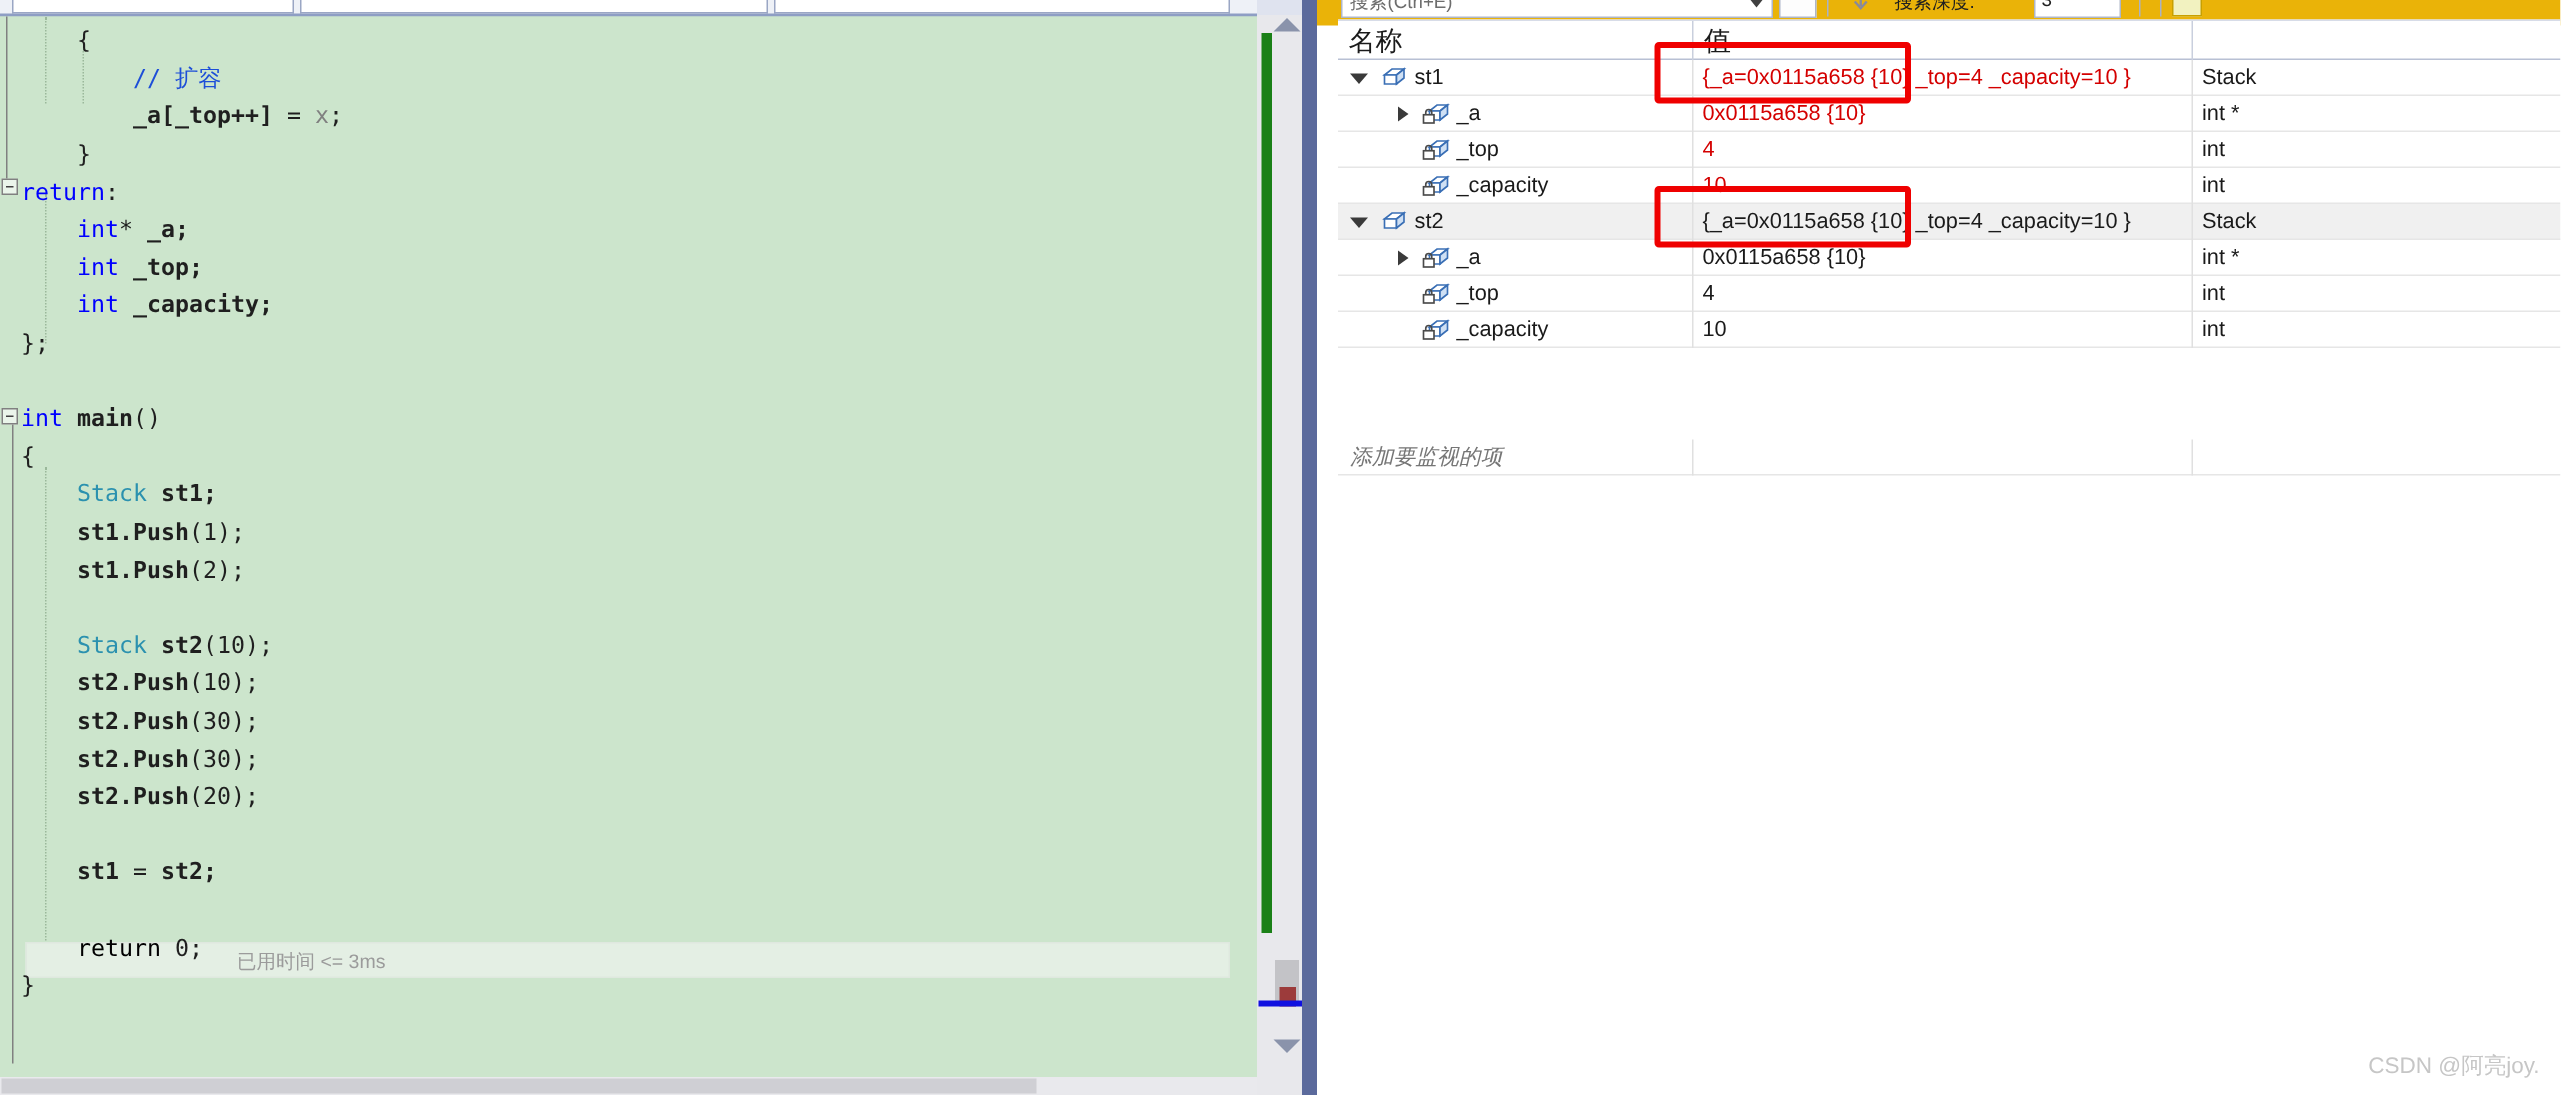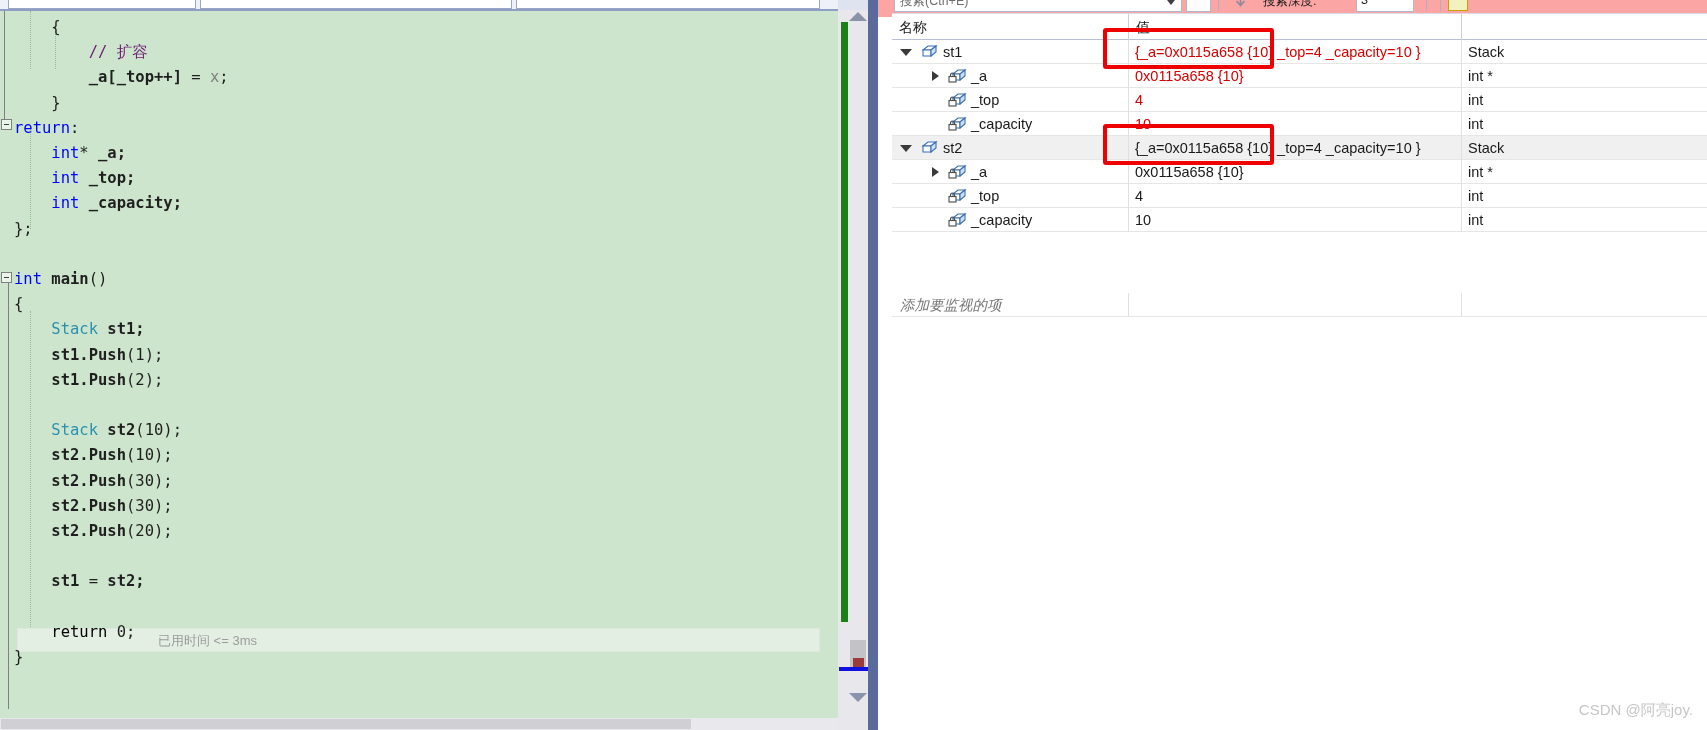--- a/index.html
+++ b/index.html
@@ -55,21 +55,21 @@
     margin: 0;
     font-family: "DejaVu Sans Mono", "Liberation Mono", monospace;
     font-size: 15.5px;
     line-height: 25.2px;
     color: #1f1f1f;
     white-space: pre;
     letter-spacing: 0px;
   }
   .kw  { color: #0000ff; }
   .typ { color: #2b91af; }
-  .cmt { color: #701a75; }
+  .cmt { color: #1d4ed8; }
   .idf { color: #1f1f1f; font-weight: bold; }
   .prm { color: #808080; }
   .ret { color: #000000; }
   .num { color: #1f1f1f; }
   .op  { color: #1f1f1f; }
 
   
   .guide {
     position: absolute;
     width: 0; border-left: 1px dotted #9ab89a;
@@ -167,21 +167,21 @@
     position: absolute;
     left: 878px; top: 0;
     width: 829px; height: 730px;
     background: #ffffff;
   }
   
   .watch-toolbar {
     position: absolute;
     left: 0; top: 0;
     width: 829px; height: 17px;
-    background: #fca5a5;
+    background: #eab308;
     overflow: hidden;
   }
   .tb-searchbox {
     position: absolute;
     left: 16px; top: -9px;
     width: 288px; height: 21px;
     background: #ffffff;
     border: 1px solid #aeb6c9;
   }
   .tb-searchbox-text {
@@ -249,21 +249,21 @@
     position: absolute;
     left: 14px; top: 13px;
     width: 815px; height: 27px;
     background: #ffffff;
     border-bottom: 1px solid #b8c0d4;
     border-top: 1px solid #d7dce8;
   }
   .hcell {
     position: absolute;
     top: 0; height: 26px;
-    font-size: 14px;
+    font-size: 18px;
     color: #1a1a1a;
     font-family: "Liberation Sans", sans-serif;
     padding-left: 7px;
     line-height: 26px;
     white-space: nowrap;
   }
   .hsep {
     position: absolute;
     top: 0; width: 1px; height: 26px;
     background: #c9cfdd;

